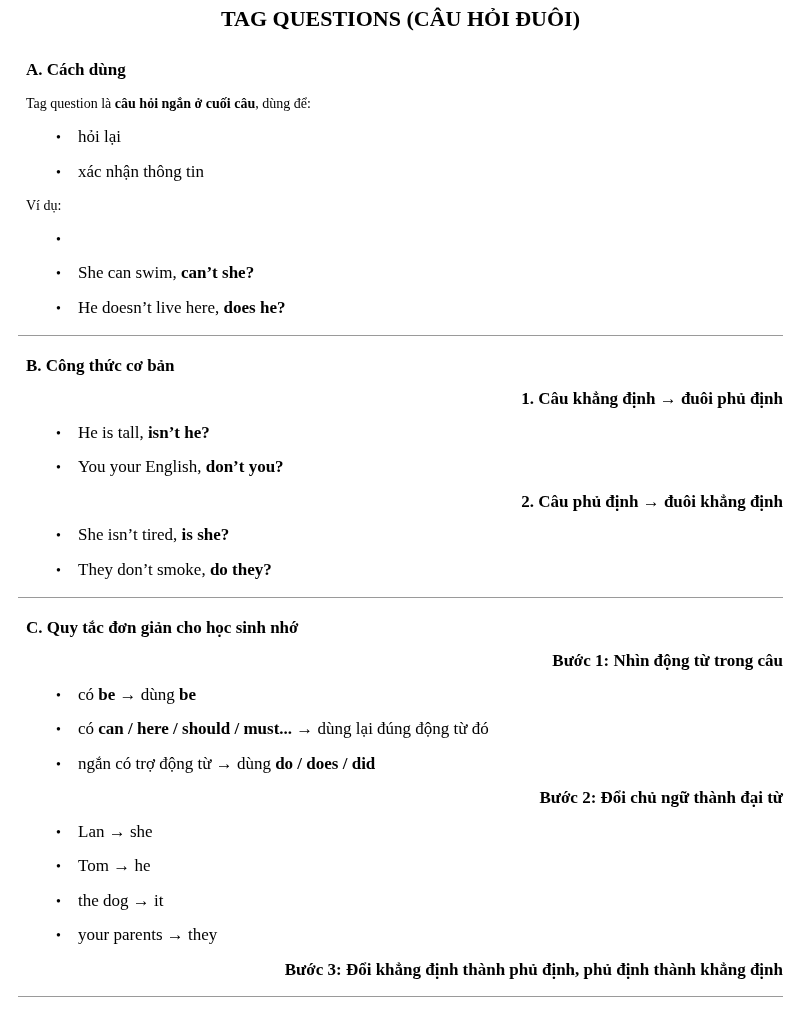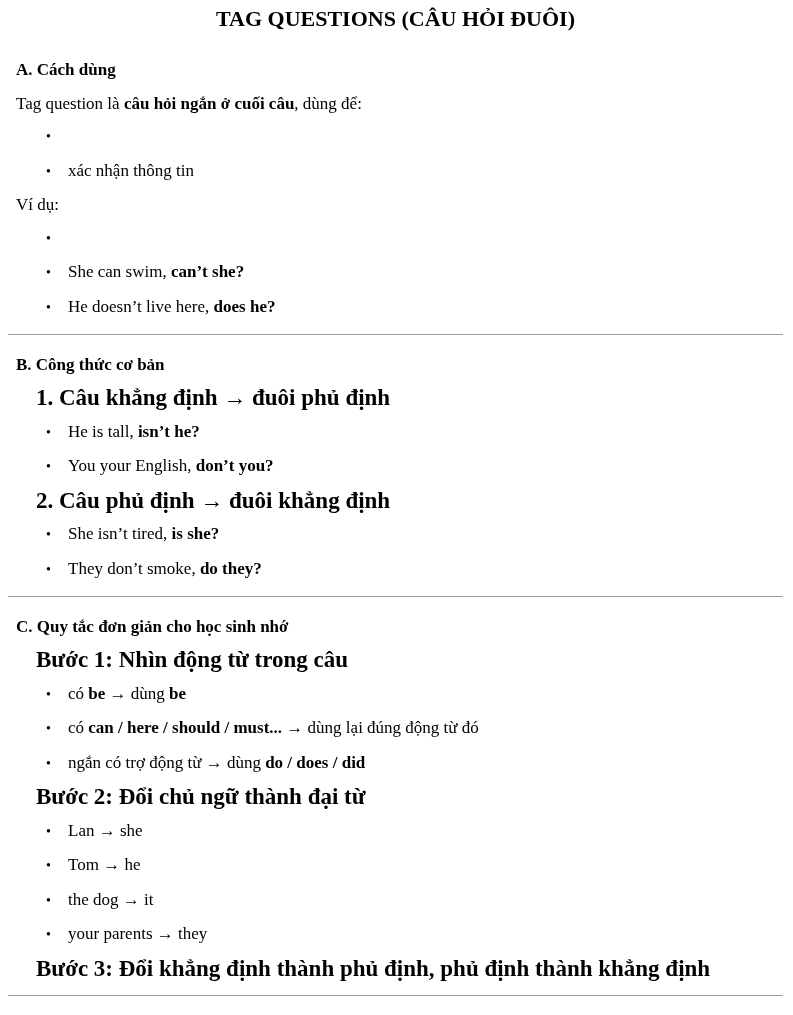--- a/index.html
+++ b/index.html
@@ -11,45 +11,46 @@
   body {
     width: 793px;
     height: 1015px;
     overflow: hidden;
     font-family: "Liberation Serif", "DejaVu Serif", serif;
   }
   .page {
     box-sizing: border-box;
     width: 793px;
     height: 723px;
-    padding: 6px 10px 0 8px;
+    padding: 6px 10px 0 18px;
   }
   .title {
     text-align: center;
     font-weight: bold;
     font-size: 22px;
     line-height: 26px;
     margin: 0 0 26px 0;
   }
   .heading {
     font-weight: bold;
     font-size: 17px;
     line-height: 24px;
     margin: 0 0 9.5px 0;
     padding-left: 8px;
   }
   .subheading {
     font-weight: bold;
-    font-size: 23px;
+    font-size: 17px;
     line-height: 24px;
     margin: 0 0 9.5px 0;
     padding-left: 28px;
+    text-align: right;
   }
   .paragraph {
-    font-size: 17px;
+    font-size: 14px;
     line-height: 24px;
     margin: 0 0 9.5px 0;
     padding-left: 8px;
   }
   .bullet-item {
     display: flex;
     align-items: baseline;
     font-size: 17px;
     line-height: 24px;
     margin: 0 0 9.5px 0;
@@ -73,20 +74,21 @@
 </head>
 <body>
 
 <div class="page">
   <div id="doc-root">
       <div class="title"><b>TAG QUESTIONS (CÂU HỎI ĐUÔI)</b></div>
       <div class="heading"><b>A. Cách dùng</b></div>
       <div class="paragraph"><span>Tag question là </span><b>câu hỏi ngắn ở cuối câu</b><span>, dùng để:</span></div>
       <div class="bullet-item">
         <span class="bullet-marker">•</span>
+        <span class="bullet-text"><span>hỏi lại</span></span>
       </div>
       <div class="bullet-item">
         <span class="bullet-marker">•</span>
         <span class="bullet-text"><span>xác nhận thông tin</span></span>
       </div>
       <div class="paragraph"><span>Ví dụ:</span></div>
       <div class="bullet-item">
         <span class="bullet-marker">•</span>
       </div>
       <div class="bullet-item">

